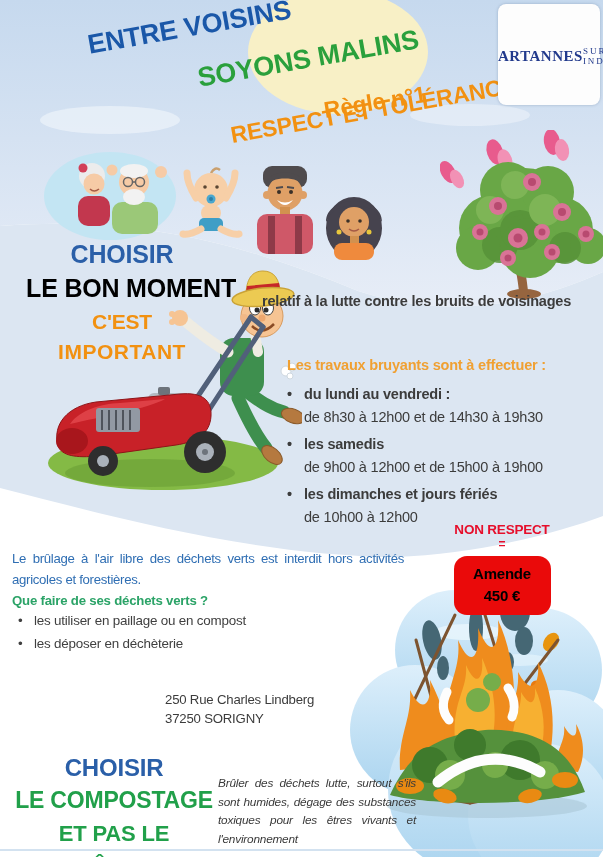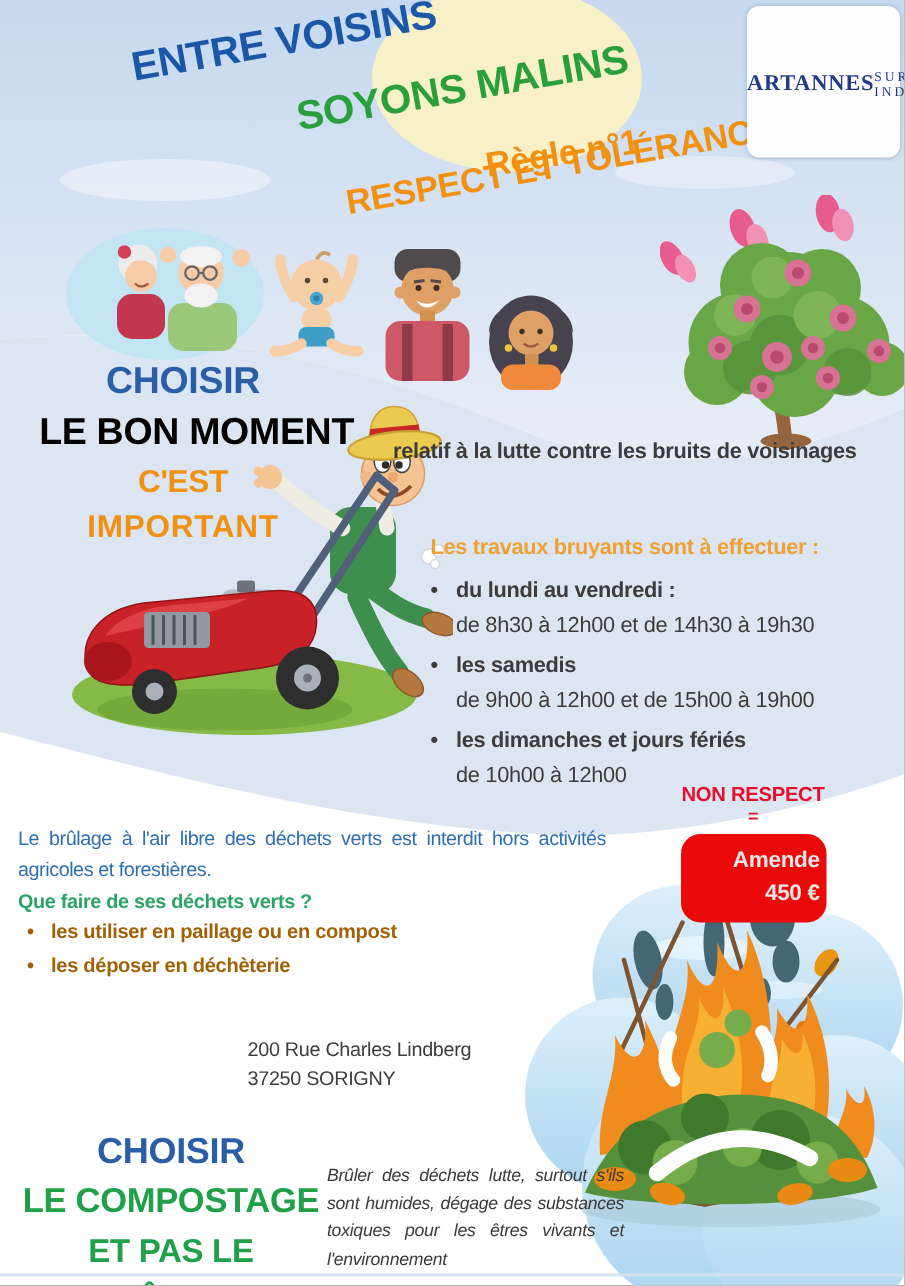--- a/index.html
+++ b/index.html
@@ -55,30 +55,30 @@
     font-size:14.5px;line-height:22.5px;color:#3c3c3c;}
   .noise-item::before{content:"•";position:absolute;left:0;top:0;font-weight:bold;}
   .noise-item .day{font-weight:bold;display:block;}
   .noise-item .times{display:block;}
 
   
   .penalty{position:absolute;z-index:4;left:446px;top:522px;width:112px;text-align:center;}
   .penalty .nr{color:#e60e2b;font-weight:bold;font-size:13.5px;}
   .penalty .eq{color:#e60e2b;font-weight:bold;font-size:12px;line-height:14px;}
   .fine-box{margin:5px auto 0;width:97px;background:#ea0a0a;border-radius:13px;
-    padding:7px 4px 8px;color:#e5e5e5;font-weight:bold;font-size:15px;line-height:22px;text-align:right;}
+    padding:7px 4px 8px;color:#000000;font-weight:bold;font-size:15px;line-height:22px;}
 
   
   .burning{position:absolute;z-index:3;left:12px;top:545px;width:398px;}
   .burning .intro{font-weight:bold;font-size:13.4px;color:#3c3c3c;letter-spacing:-0.3px;}
   .burning .ban{font-weight:normal;font-size:13.2px;color:#2f6eb3;line-height:21px;
     text-align:justify;margin-top:3px;width:392px;letter-spacing:-0.3px;}
   .burning .question{font-weight:bold;font-size:13.2px;color:#2ba367;margin-top:3px;}
-  .burning .opt{position:relative;padding-left:22px;font-weight:bold;font-size:13.4px;
-    color:#a16207;line-height:20px;margin-top:3px;}
+  .burning .opt{position:relative;padding-left:22px;font-weight:normal;font-size:13.4px;
+    color:#404040;line-height:20px;margin-top:3px;}
   .burning .opt::before{content:"•";position:absolute;left:6px;top:0;}
 
   .address{position:absolute;z-index:3;left:165px;top:690px;font-size:13.2px;
     line-height:19px;color:#3c3c3c;}
   .address .a0{font-weight:bold;}
 
   
   .slogan-bottom{position:absolute;z-index:3;left:6px;top:752px;width:216px;
     text-align:center;font-weight:bold;}
   .slogan-bottom .l1{font-size:24px;color:#2a5fa8;line-height:32px;}
@@ -460,21 +460,21 @@
   </div>
 
   <div class="burning">
     <div class="ban">Le brûlage à l'air libre des déchets verts est interdit hors activités agricoles et forestières.</div>
     <div class="question">Que faire de ses déchets verts ?</div>
     <div class="opt">les utiliser en paillage ou en compost</div>
     <div class="opt">les déposer en déchèterie</div>
   </div>
 
   <div class="address">
-    <div>200 Rue Charles Lindberg</div>
+    <div>250 Rue Charles Lindberg</div>
     <div>37250 SORIGNY</div>
   </div>
 
   <div class="slogan-bottom">
     <div class="l1">CHOISIR</div>
     <div class="l2">LE COMPOSTAGE</div>
     <div class="l3">ET PAS LE BRÛLAGE</div>
   </div>
 
   <div class="note">Brûler des déchets lutte, surtout s'ils sont humides, dégage des substances toxiques pour les êtres vivants et l'environnement</div>

